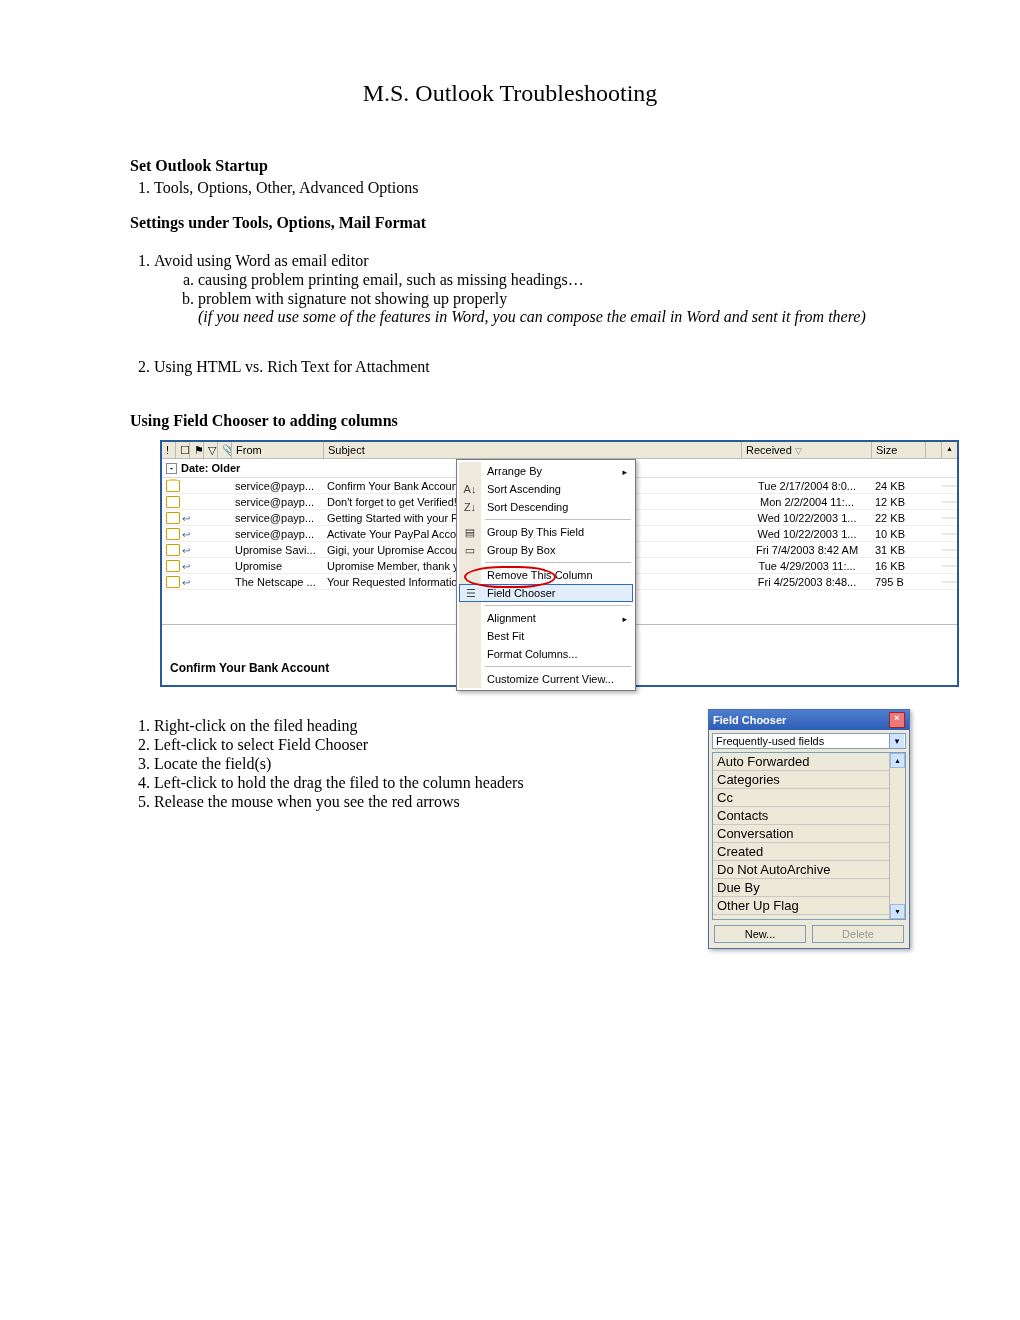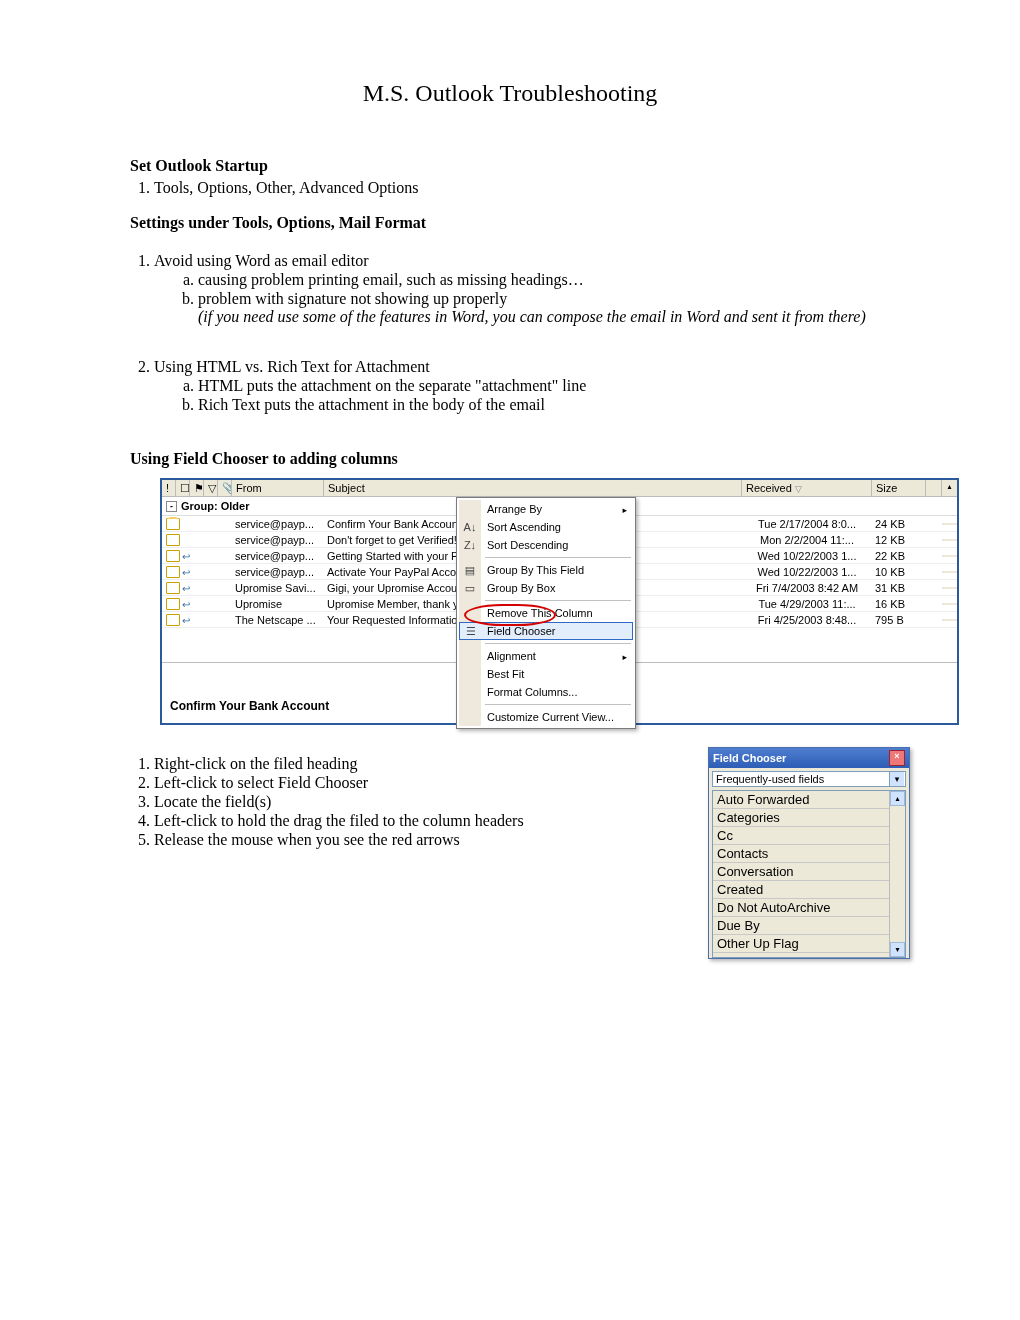--- a/index.html
+++ b/index.html
@@ -344,24 +344,20 @@
         <span>problem with signature not showing up properly</span><br>
         <span class="italic">(if you need use some of the features in Word, you can compose the email in Word and sent it from there)</span>
       </li>
     </ol>
   </li>
 </ol>
 
 <ol start="2" style="margin-top:32px">
   <li>
     <span>Using HTML vs. Rich Text for Attachment</span>
-    <ol class="alpha">
-      <li>HTML puts the attachment on the separate "attachment" line</li>
-      <li>Rich Text puts the attachment in the body of the email</li>
-    </ol>
   </li>
 </ol>
 
 <h2 class="section" style="margin-top:36px">Using Field Chooser to adding columns</h2>
 
 <div class="outlook-area">
   <div class="ol-frame" style="position:relative">
 
     <div class="ol-header-row">
       <div class="col c-icon1">!</div>
@@ -375,21 +371,21 @@
         <span>Received</span>
         <span class="hsort">▽</span>
       </div>
       <div class="col c-size">Size</div>
       <div class="col c-flag"></div>
       <div class="col c-scroll" style="text-align:center;font-size:8px">▴</div>
     </div>
 
     <div class="ol-group">
       <span class="minus-box">-</span>
-      <span>Group: Older</span>
+      <span>Date: Older</span>
     </div>
 
     <div class="ol-rows" id="ol-rows">
         <div class="ol-row">
           <div class="cell icons">
             <span class="env-icon open"></span>
           </div>
           <div class="cell from">service@payp...</div>
           <div class="cell subject">Confirm Your Bank Account</div>
           <div class="cell received">Tue 2/17/2004 8:0...</div>
@@ -545,20 +541,24 @@
           <div class="fc-row">Created</div>
           <div class="fc-row">Do Not AutoArchive</div>
           <div class="fc-row">Due By</div>
           <div class="fc-row">Other Up Flag</div>
           <div class="fc-row">Message</div>
           <div class="fc-row">Originator Delivery Requested</div>
           <div class="fc-row">Read</div>
         </div>
       <div class="fc-list-scroll"></div>
     </div>
+    <div class="fc-buttons">
+      <div class="fc-btn">New...</div>
+      <div class="fc-btn disabled">Delete</div>
+    </div>
   </div>
 
   <div class="fc-steps">
     <ol id="fc-steps">
         <li>Right-click on the filed heading</li>
         <li>Left-click to select Field Chooser</li>
         <li>Locate the field(s)</li>
         <li>Left-click to hold the drag  the filed to the column headers</li>
         <li>Release the mouse when you see the red arrows</li>
       </ol>

